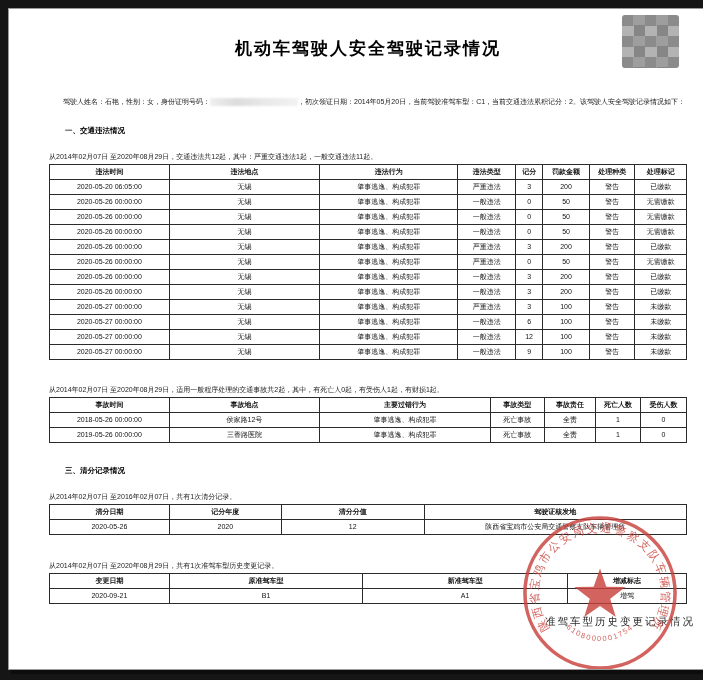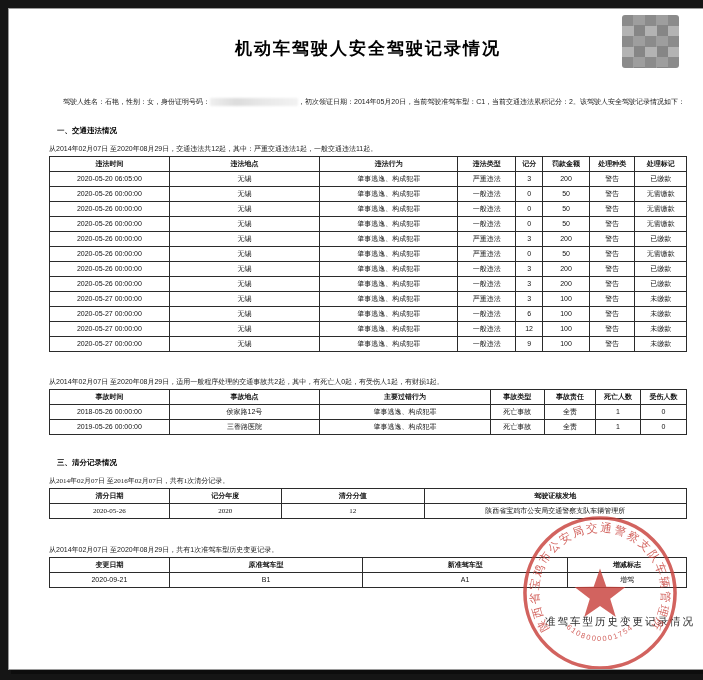--- a/index.html
+++ b/index.html
@@ -32,23 +32,23 @@
   .intro {
     margin:36px 0 0 0; font-size:7px; line-height:1.65; text-indent:2em; color:#1a1a1a;
   }
   .redact {
     display:inline-block; width:88px; height:8px; vertical-align:middle;
     background:linear-gradient(90deg,#efefef,#dcdcdc 30%,#e8e8e8 60%,#f2f2f2);
     filter:blur(1.2px); border-radius:1px;
   }
   .section { margin-top:18px; }
   .section.s2 { margin-top:25px; }
-  .section.s3 { margin-top:23px;font-family:Liberation Serif, serif; }
+  .section.s3 { margin-top:23px; }
   .section.s4 { margin-top:26px; }
-  .sec-heading { margin:8px; font-size:7.5px; font-weight:bold; color:#000; }
+  .sec-heading { margin:16px; font-size:7.5px; font-weight:bold; color:#000; }
   .sec-summary { margin:3px 0 2px 0; font-size:7px; color:#1a1a1a; }
   table.rec {
     width:100%; border-collapse:collapse; table-layout:fixed;
     font-size:7px; color:#111;
   }
   table.rec th, table.rec td {
     border:1px solid #2b2b2b; padding:2px 2px; text-align:center;
     overflow:hidden; white-space:nowrap; height:12px;
   }
   table.rec th { font-weight:bold; }

